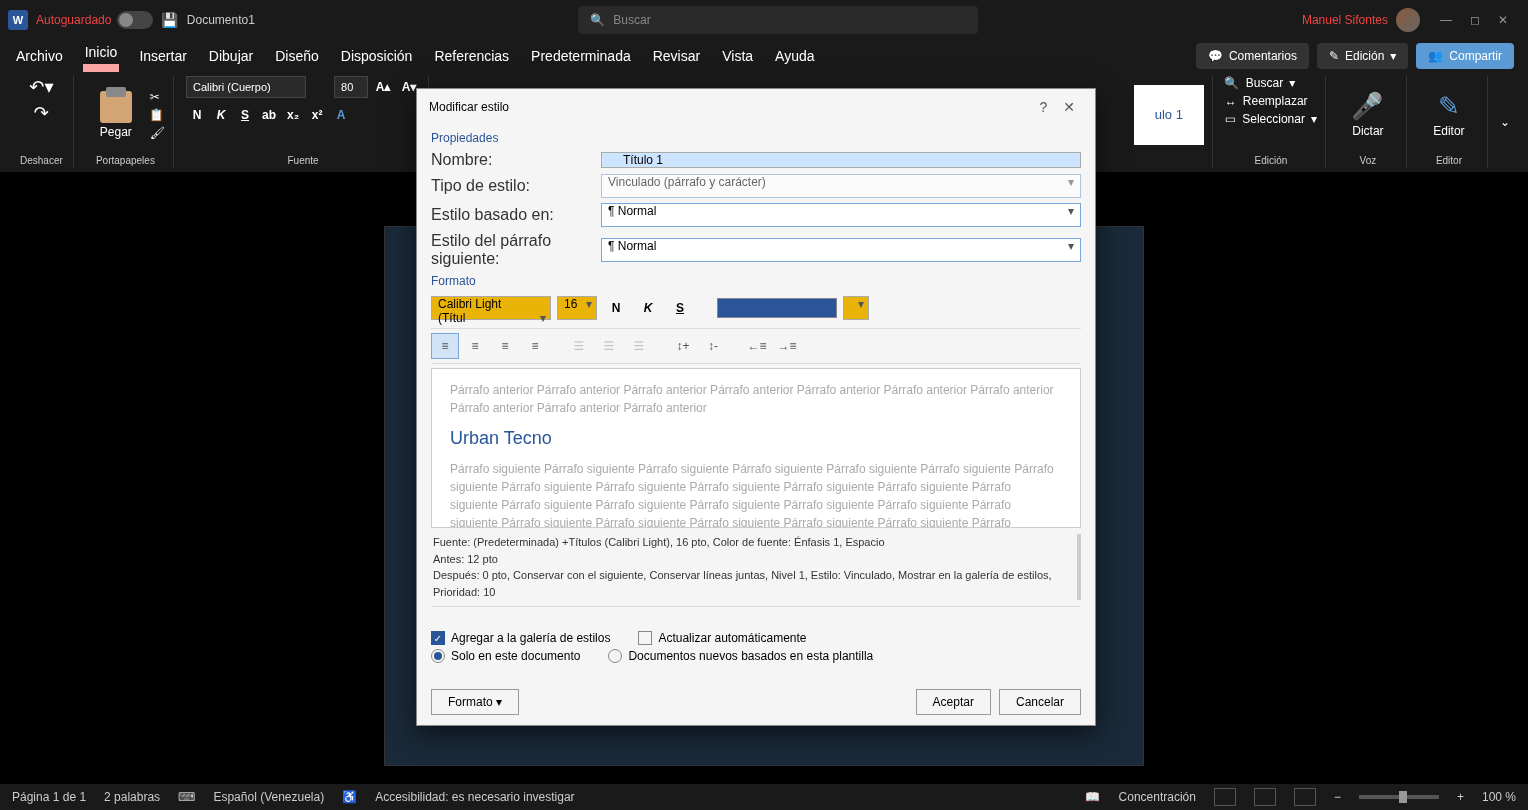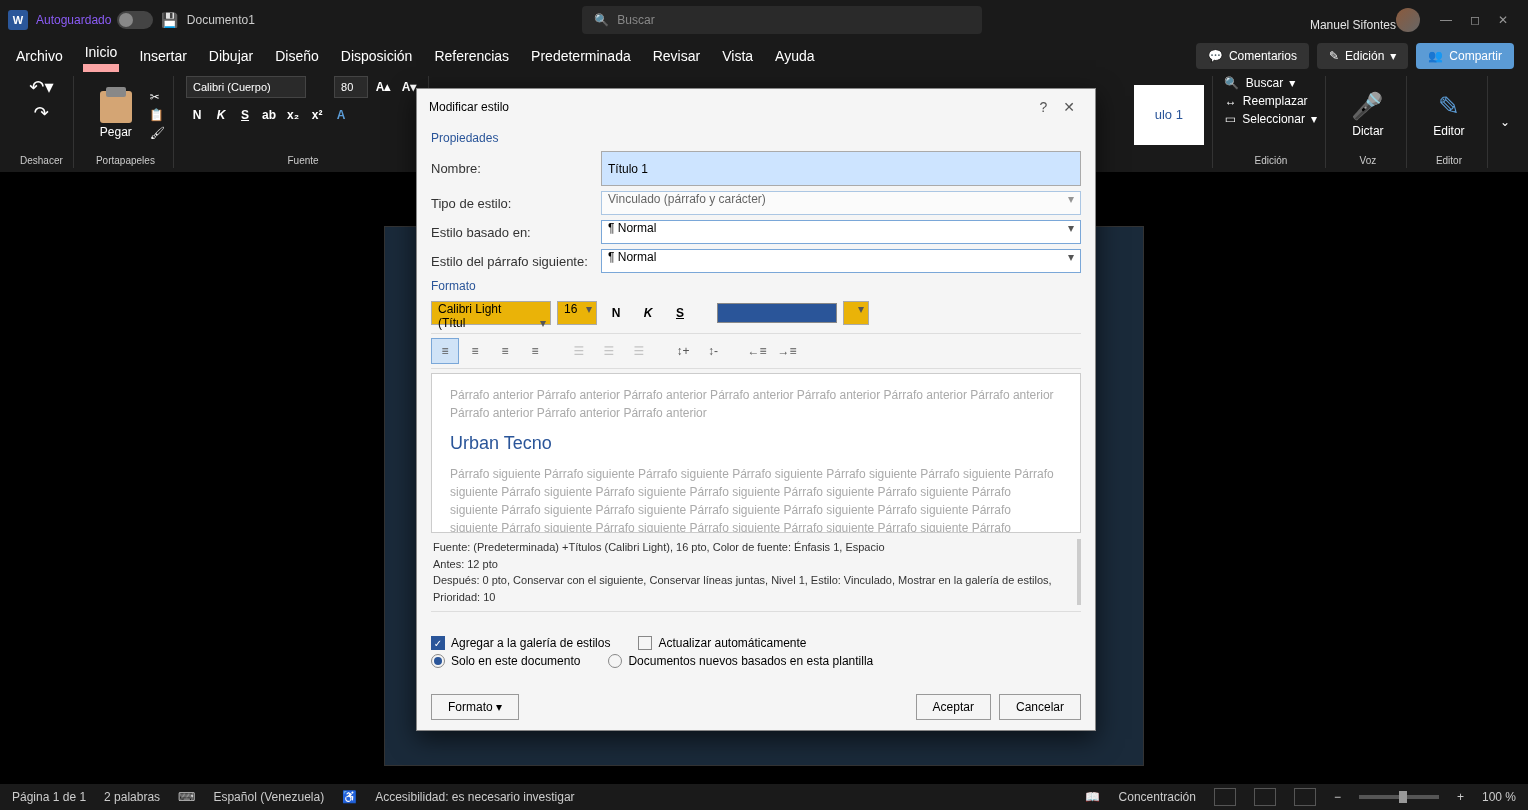--- a/index.html
+++ b/index.html
@@ -1,24 +1,24 @@
 <!DOCTYPE html>
 <html><head>
 <meta charset="utf-8">
 <style>
 *{box-sizing:border-box;margin:0;padding:0;font-family:"Segoe UI",sans-serif;font-size:12px}
 body{background:#000;width:1528px;height:810px;overflow:hidden;color:#fff;position:relative}
 .titlebar{height:40px;background:#1a1a1a;display:flex;align-items:center;padding:0 8px;gap:8px}
 .app-icon{width:20px;height:20px;background:#2b579a;border-radius:3px;display:flex;align-items:center;justify-content:center;color:#fff;font-weight:bold;font-size:11px}
-.autoguardado{display:flex;align-items:center;gap:6px;color:#8b5cf6;font-size:12px}
+.autoguardado{display:flex;align-items:center;gap:6px;color:#ef4444;font-size:12px}
 .toggle{width:36px;height:18px;background:#444;border-radius:9px;position:relative}
 .toggle::after{content:"";width:14px;height:14px;background:#888;border-radius:50%;position:absolute;left:2px;top:2px}
 .doc-icon{color:#999;font-size:14px}
 .search-bar{flex:1;max-width:400px;margin:0 auto;height:28px;background:#2a2a2a;border-radius:4px;display:flex;align-items:center;padding:0 12px;color:#888;gap:8px}
-.user-info{display:flex;align-items:flex-end;color:#e5e5e5}
+.user-info{display:flex;align-items:center;gap:8px;color:#ef4444}
 .avatar{width:24px;height:24px;border-radius:50%;background:linear-gradient(135deg,#8b5a3c,#666)}
 .win-btns{display:flex;gap:18px;padding:0 12px;color:#999}
 .menubar{height:32px;background:#1a1a1a;display:flex;align-items:center;padding:0 14px;gap:18px}
 .menu-item{color:#fff;cursor:pointer;font-size:14px;padding:4px 2px}
 .menu-item.active{border-bottom:8px solid #fca5a5;color:#fff}
 .right-actions{margin-left:auto;display:flex;gap:8px}
 .pill{height:26px;padding:0 12px;border-radius:4px;background:#333;display:flex;align-items:center;gap:6px;font-size:12px;color:#fff}
 .pill.blue{background:#5b9bd5}
 .ribbon{height:100px;background:#1a1a1a;display:flex;padding:4px 10px;gap:4px}
 .rg{display:flex;flex-direction:column;align-items:center;padding:0 8px;border-right:1px solid #333}
@@ -32,22 +32,22 @@
 .font-box{background:#2a2a2a;border:1px solid #444;padding:2px 6px;color:#fff;font-size:11px;height:22px}
 .fmt-btn{width:22px;height:22px;color:#fff;display:inline-flex;align-items:center;justify-content:center;font-weight:bold;font-size:12px}
 .style-box{width:70px;height:60px;background:#fff;color:#2a5599;display:flex;align-items:center;justify-content:center;font-size:13px}
 .dialog{position:absolute;left:416px;top:88px;width:680px;background:#f5f5f5;border:1px solid #888;box-shadow:0 8px 24px rgba(0,0,0,.6);color:#000}
 .dlg-title{height:36px;display:flex;align-items:center;padding:0 12px;font-size:13px}
 .dlg-title .sp{flex:1}
 .dlg-close{padding:0 8px;font-size:14px;color:#555}
 .dlg-body{padding:0 14px 12px}
 .sect-lbl{color:#2a5599;font-size:12px;margin:6px 0}
 .prop-row{display:flex;align-items:center;margin:5px 0;gap:10px}
-.prop-lbl{width:160px;font-size:13px;color:#333}
-.prop-input{flex:1;height:35px;border:1px solid #aaa;padding:0 6px;font-size:12px;background:#fff}
+.prop-lbl{width:160px;font-size:16px;color:#333}
+.prop-input{flex:1;height:16px;border:1px solid #aaa;padding:0 21px;font-size:12px;background:#fff}
 .prop-input.sel{background:#cde4ff}
 .prop-select{flex:1;height:24px;border:1px solid #7aa7d8;background:#fff;padding:0 6px;font-size:12px;position:relative}
 .prop-select::after{content:"▾";position:absolute;right:6px;color:#555}
 .fmt-row{display:flex;align-items:center;gap:6px;margin:8px 0}
 .small-sel{height:24px;border:1px solid #aaa;background:#eab308;padding:0 18px 0 6px;font-size:12px;position:relative}
 .small-sel::after{content:"▾";position:absolute;right:4px;color:#555}
 .fmtbtn{width:26px;height:24px;border:1px solid transparent;display:inline-flex;align-items:center;justify-content:center;font-weight:bold;font-size:12px}
 .color-swatch{width:120px;height:20px;background:#2a5599;border:1px solid #888}
 .tb-row{display:flex;gap:2px;margin:4px 0;padding:4px 0;border-top:1px solid #ddd;border-bottom:1px solid #ddd}
 .tb-btn{width:28px;height:26px;border:1px solid transparent;display:inline-flex;align-items:center;justify-content:center;color:#555}

